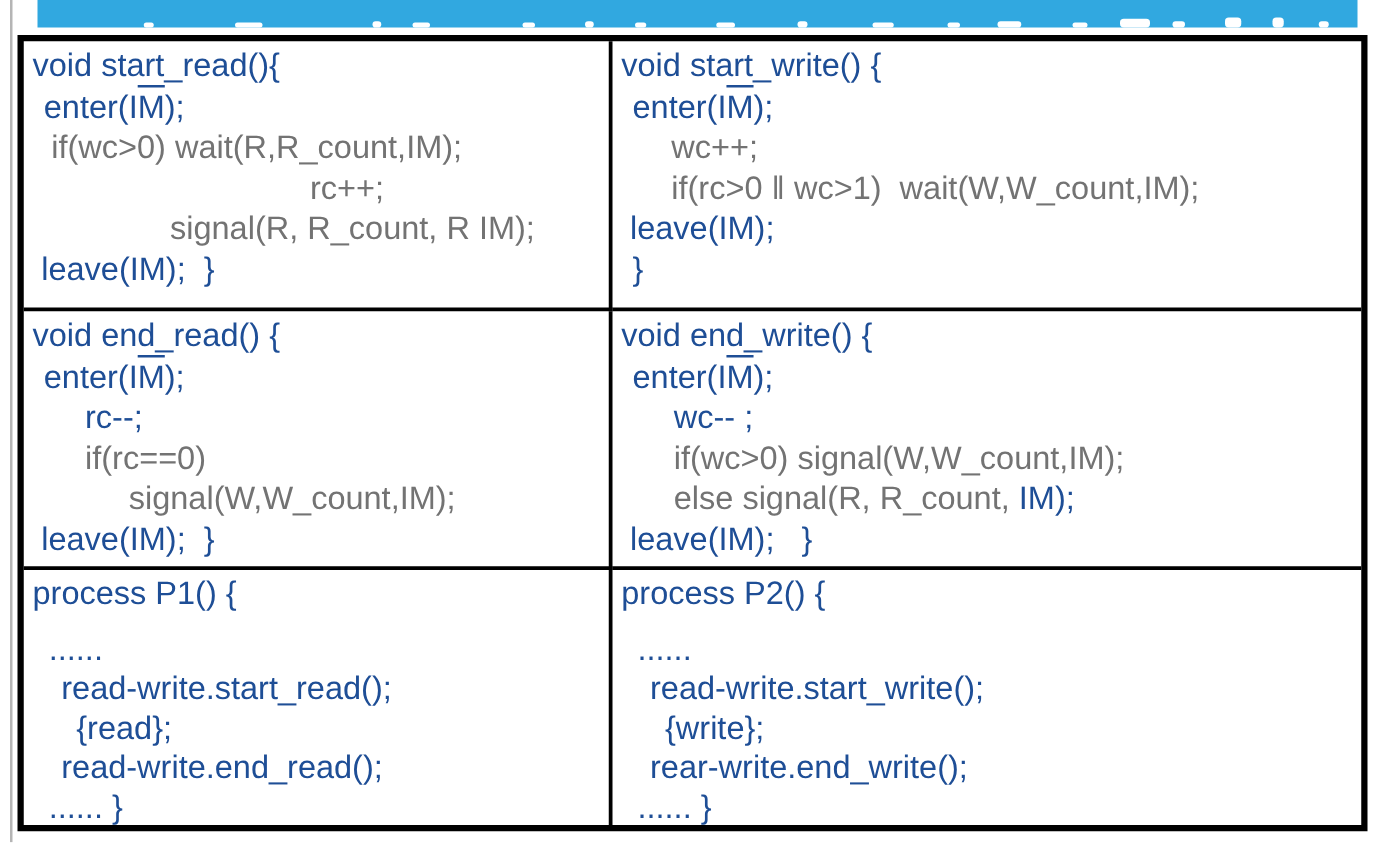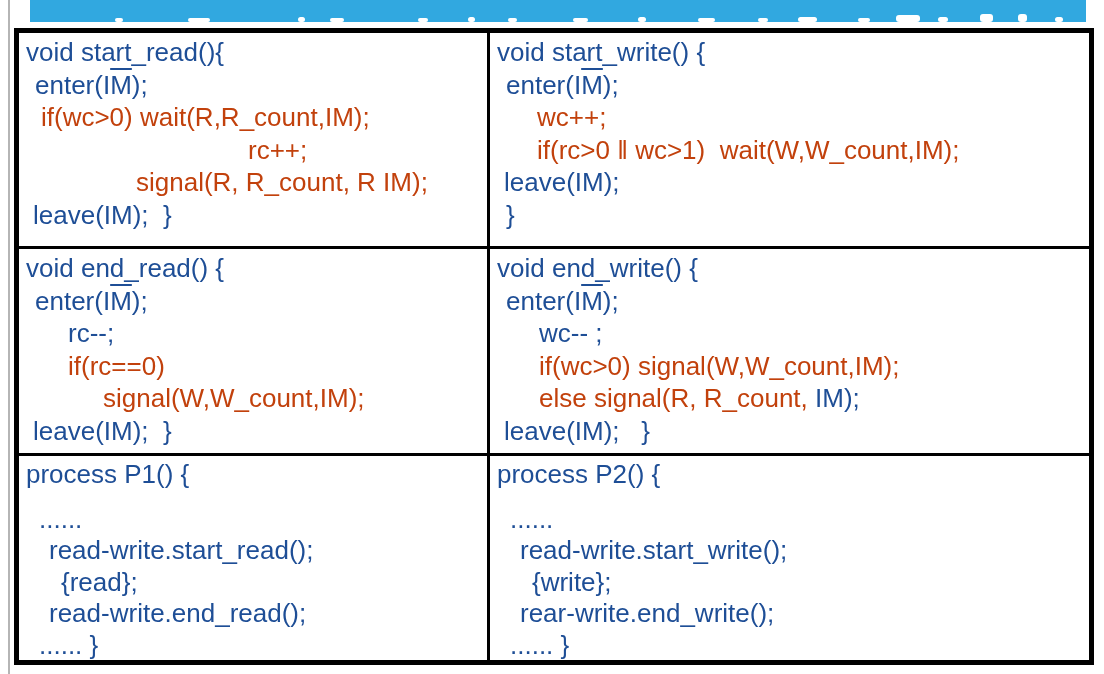--- a/index.html
+++ b/index.html
@@ -37,21 +37,21 @@
     line-height:32.5px;
     color:#1e4e96;
     white-space:pre;
     overflow:hidden;
   }
   .cell.col-left{border-right:3px solid #000000;}
   .cell.row-1,.cell.row-2{border-bottom:3px solid #000000;}
   .cell.row-3{line-height:31.5px;}
   .line{white-space:pre;}
   .seg.blue{color:#1e4e96;}
-  .seg.red{color:#c2410c;}
+  .seg.red{color:#737373;}
   .seg.ov{text-decoration:overline;text-decoration-thickness:2px;}
 </style>
 </head>
 <body>
 
 <div class="stage">
   <div class="slide-edge"></div>
 
   <div class="banner" id="banner">
       <div class="frag" style="left: 85px; width: 8px; height: 4px; bottom: 0px;"></div>

